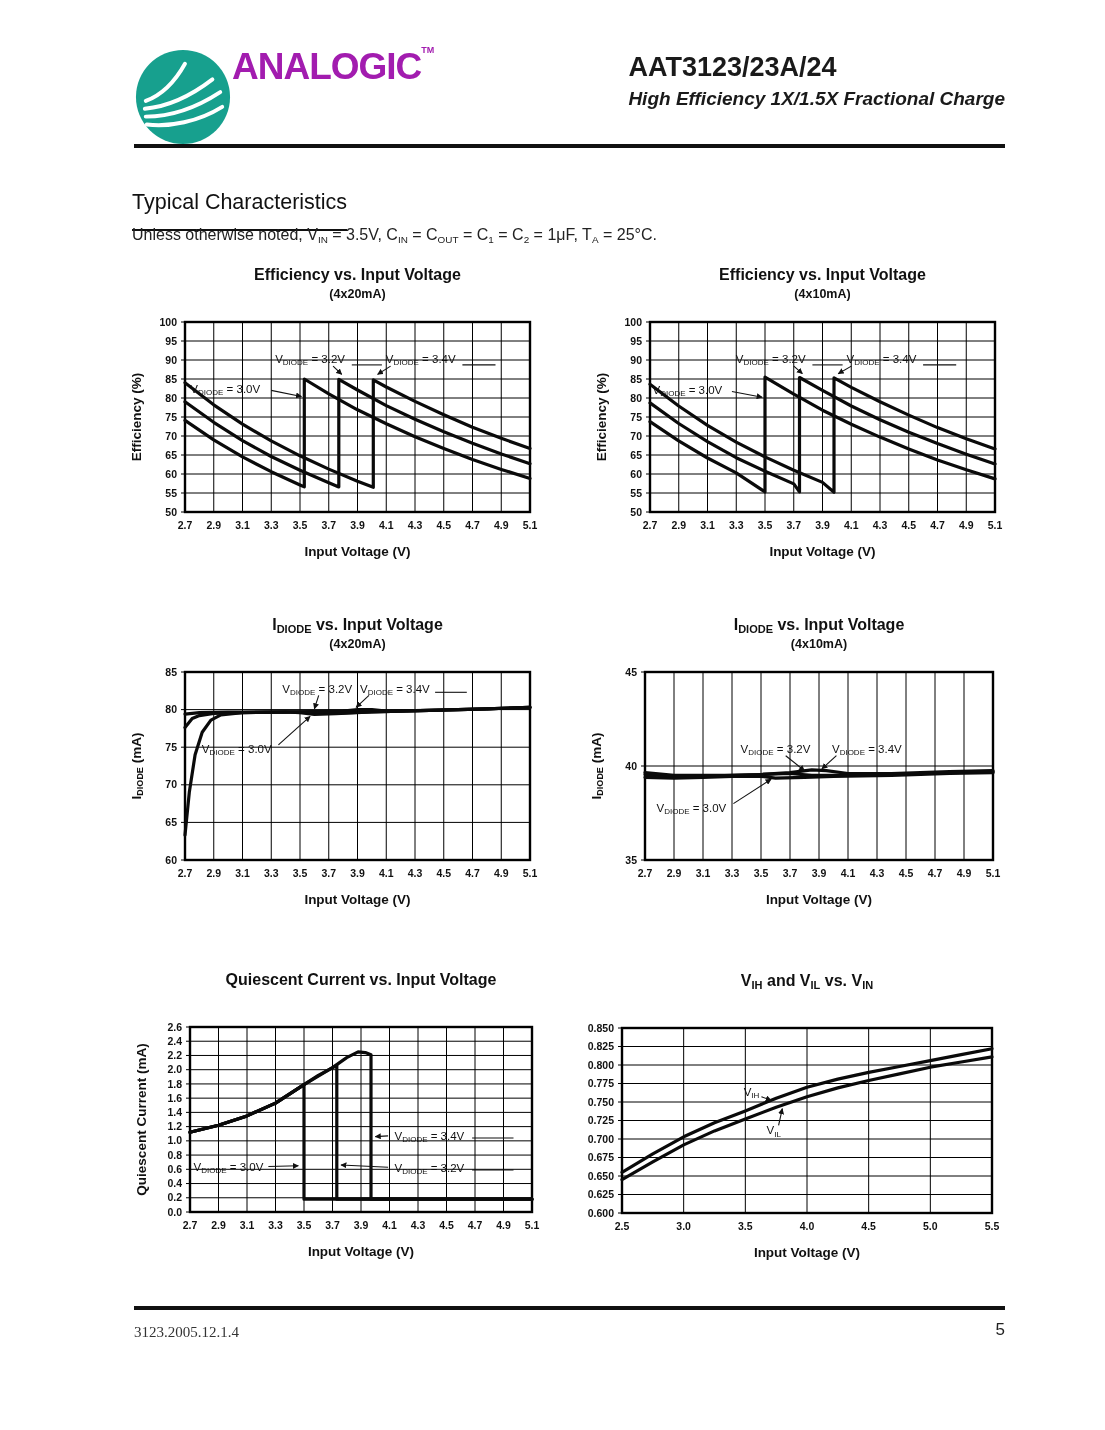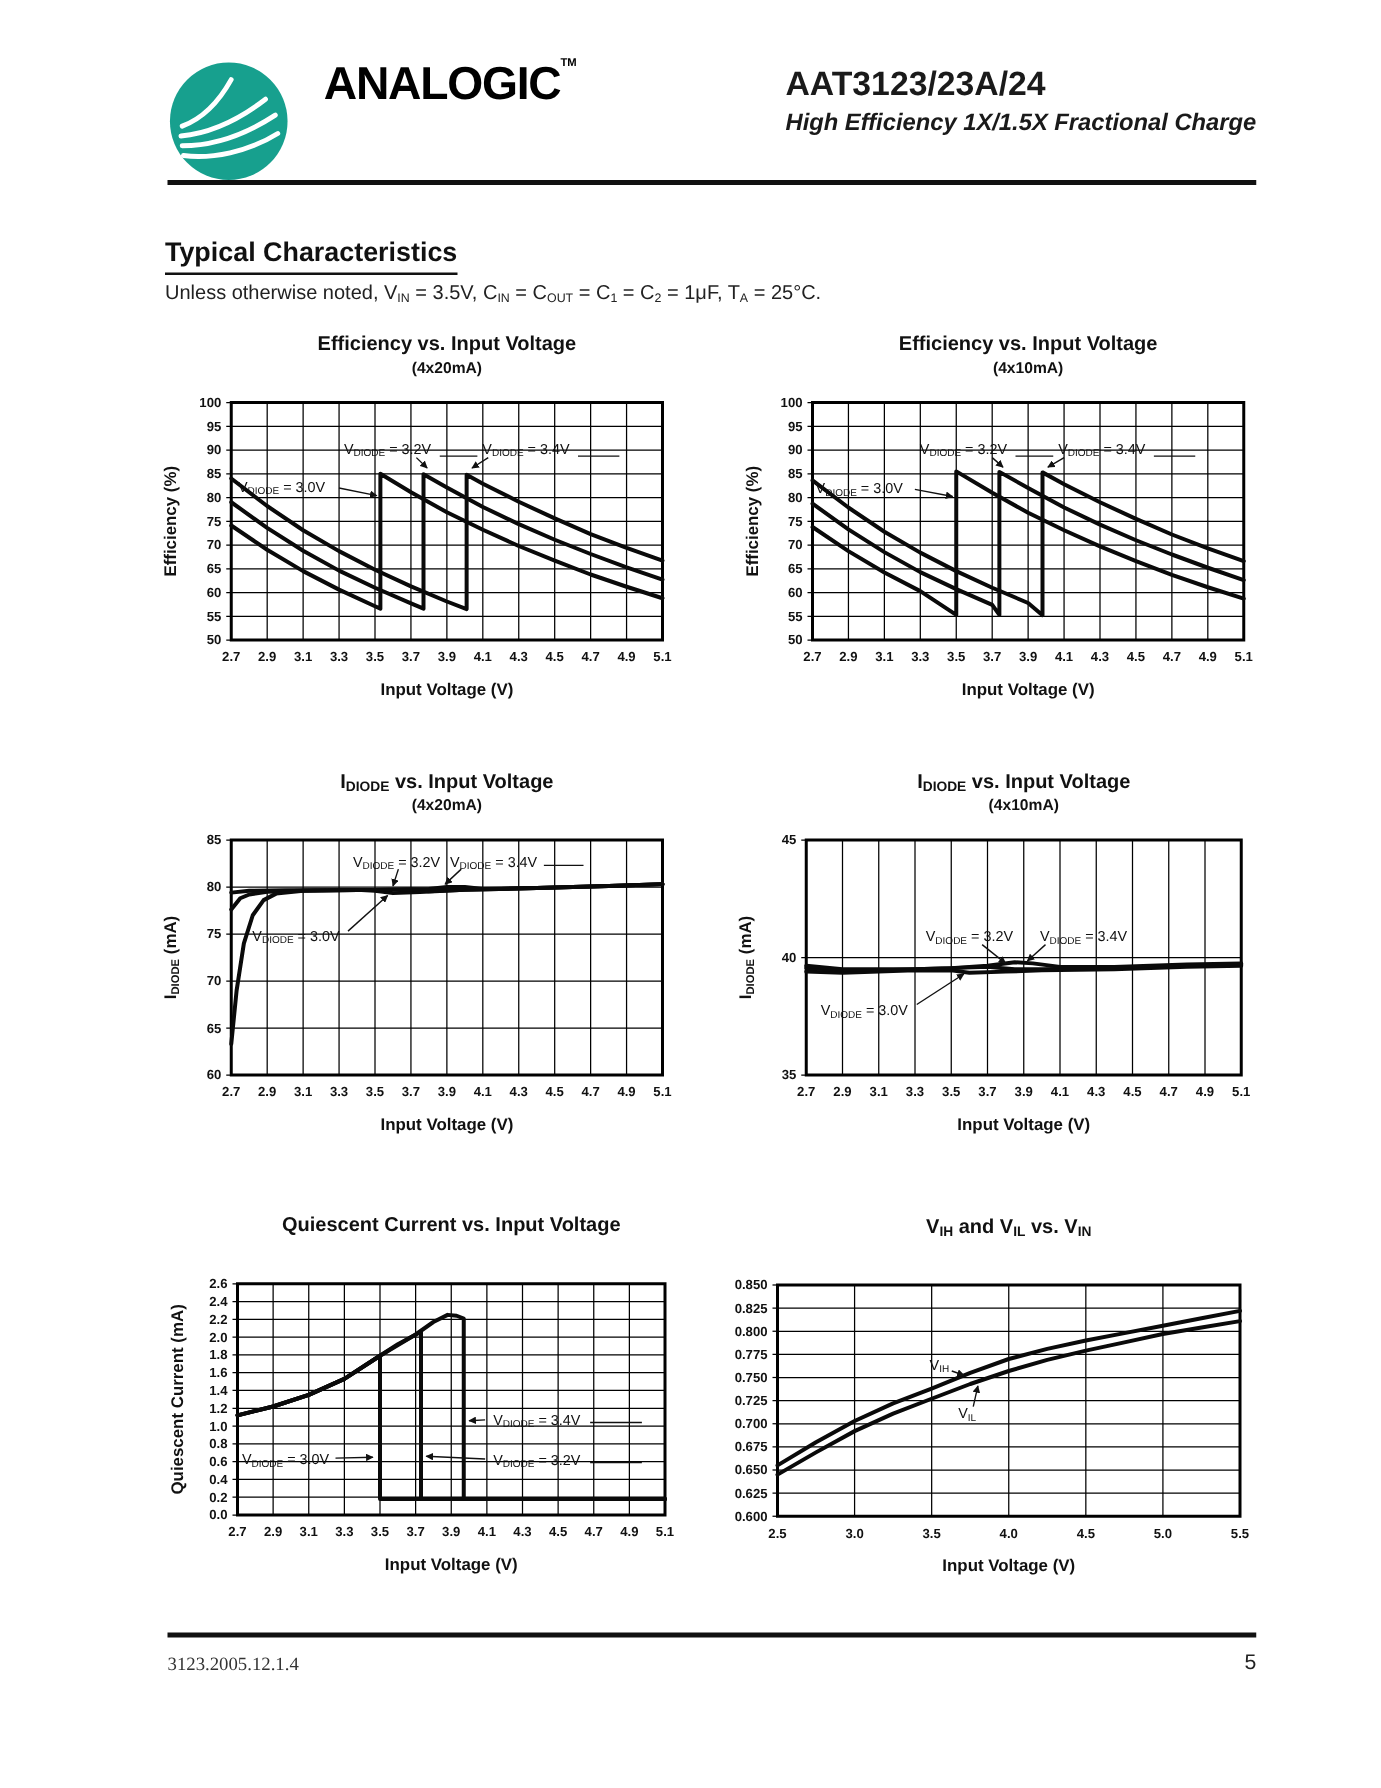--- a/index.html
+++ b/index.html
@@ -1,33 +1,33 @@
 <!DOCTYPE html>
 <html><head>
 <meta charset="utf-8">
 <style>
   html,body{margin:0;padding:0;background:#e8e8e8;}
   .page{position:relative;width:1105px;height:1430px;background:#ffffff;
         font-family:"Liberation Sans",sans-serif;color:#111;overflow:hidden;margin:0 auto;}
   .abs{position:absolute;}
   
   .brand{left:134px;top:48px;display:flex;align-items:flex-start;}
-  .brand-text{margin-left:27px;color:#000000;line-height:1;}
+  .brand-text{margin-left:0;color:#a21caf;line-height:1;}
   .brand-line1{font-size:37px;font-weight:700;letter-spacing:-1px;position:relative;}
   .brand-tm{font-size:9px;font-weight:700;vertical-align:top;position:relative;top:-2px;letter-spacing:0;}
   .brand-line2{font-size:36px;font-weight:400;letter-spacing:5px;text-align:right;margin-top:2px;}
   .head-right{right:100px;top:52px;text-align:left;color:#1a1a1a;}
   .part-number{font-size:27px;font-weight:700;letter-spacing:0;}
   .head-title{font-size:19px;font-weight:700;margin-top:5px;font-style:italic;}
   .rule{left:134px;width:871px;background:#111;}
   .rule-top{top:144px;height:4px;}
   .rule-bottom{top:1306px;height:3.5px;}
   
-  .section-heading{left:132px;top:190px;font-size:21.5px;font-weight:700;
-      border-bottom:2.5px solid #111;padding-bottom:3px;}
+  .section-heading{left:132px;top:190px;font-size:21.5px;font-weight:400;
+      border-bottom:2.5px solid #111;padding-bottom:14px;}
   .conditions{left:132px;top:226px;font-size:16px;color:#222;}
   .sub{font-size:62%;vertical-align:-0.28em;}
   
   .chart{position:absolute;}
   .chart svg{display:block;}
   svg text{font-family:"Liberation Sans",sans-serif;}
   
   .doc-id{left:134px;top:1324px;font-family:"Liberation Serif",serif;font-size:15px;color:#333;}
   .page-num{right:100px;top:1320px;font-size:17px;color:#222;}
 </style>

